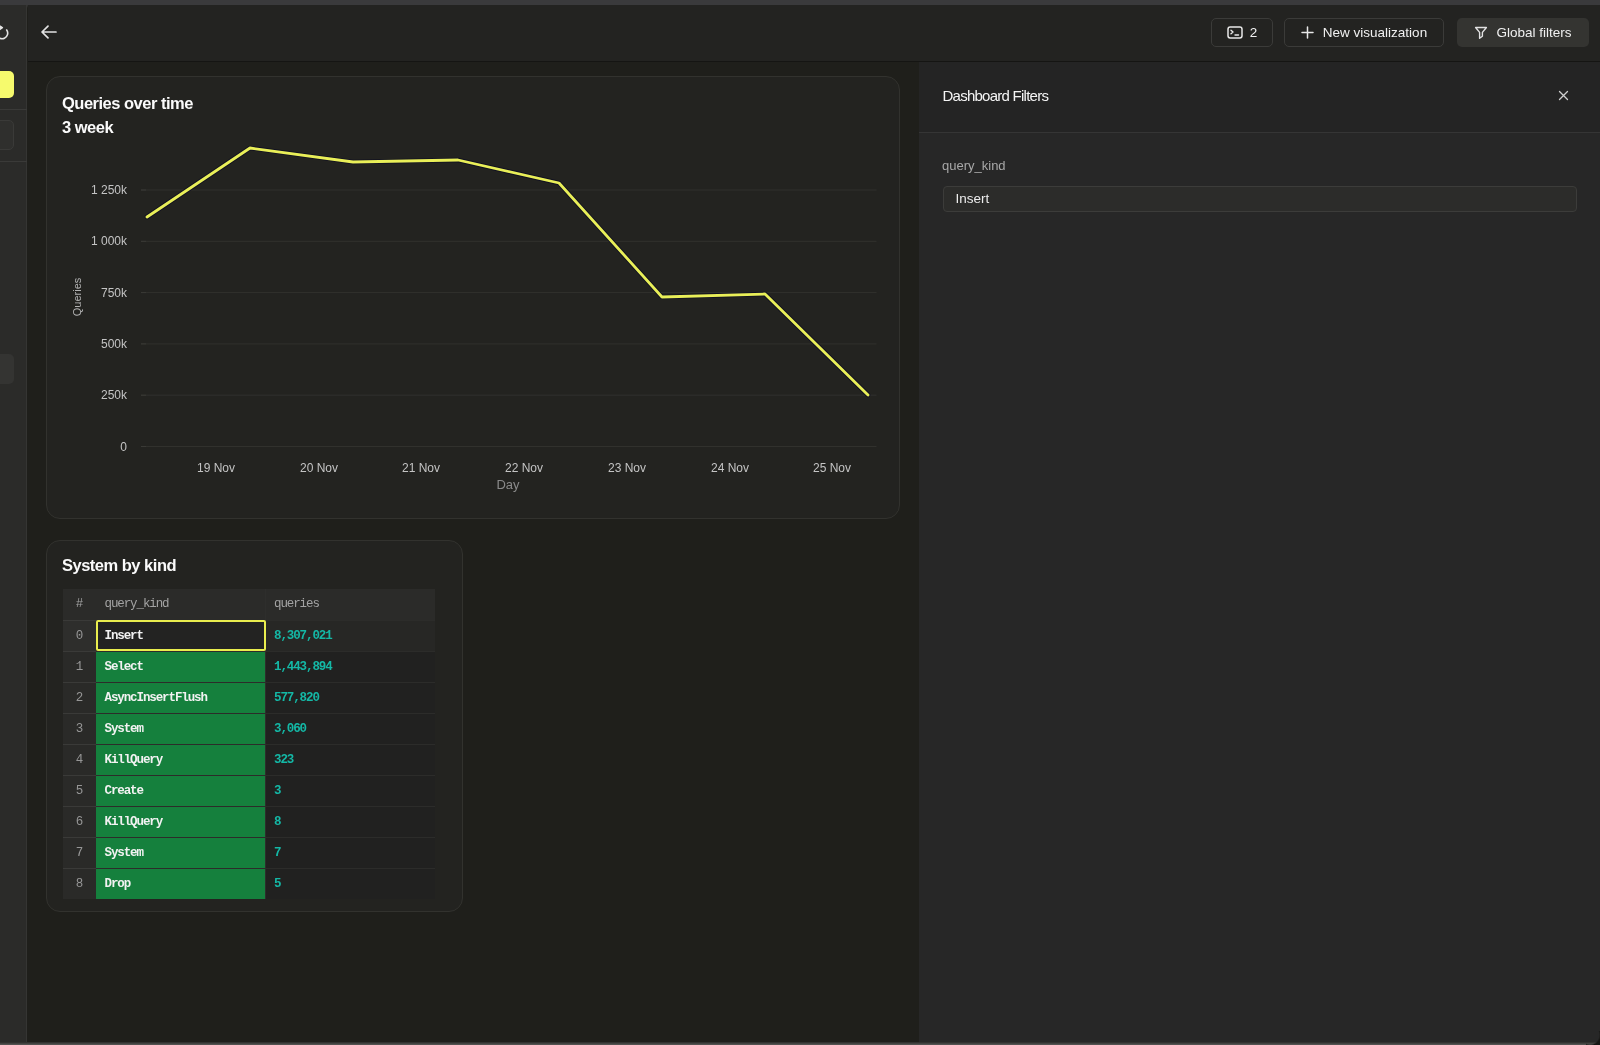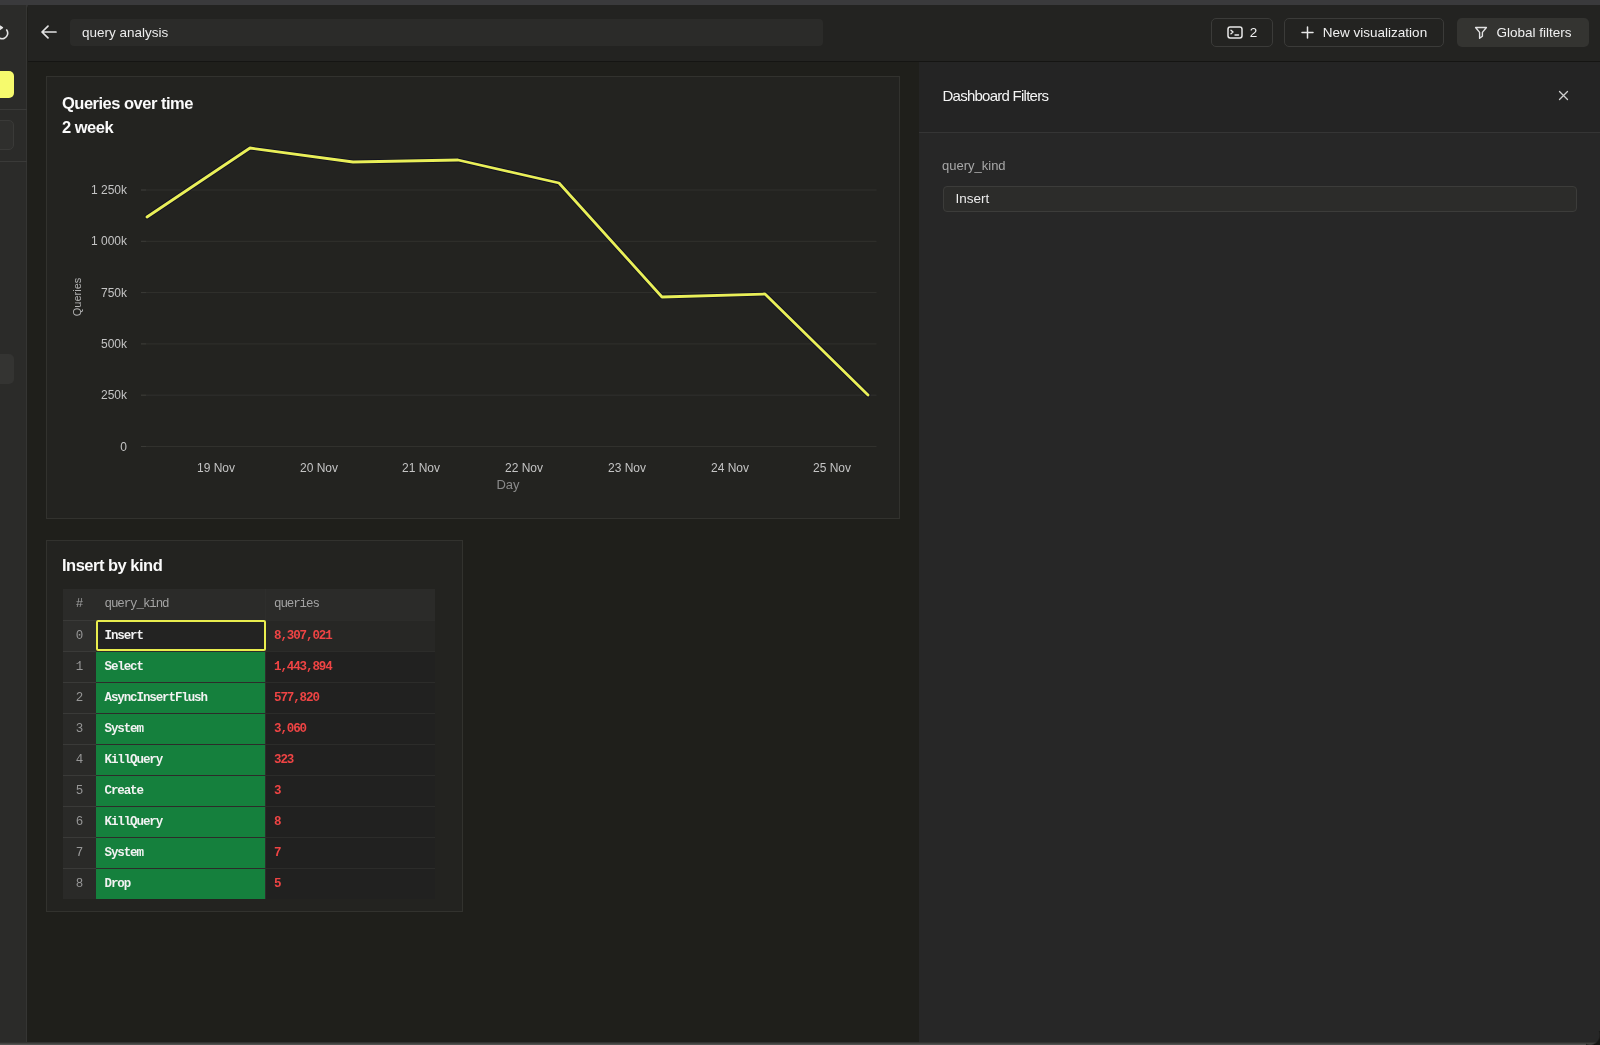--- a/index.html
+++ b/index.html
@@ -26,33 +26,33 @@
     border-bottom:1px solid #151513; }
   #searchbox { left:42px; top:14px; width:753px; height:27px; background:#2b2b29;
     border-radius:4px; color:#ececec; font-size:13.5px; line-height:27px; padding-left:12px; }
   .tbtn { top:13px; height:29px; border-radius:5px; color:#f0f0f0; font-size:13.5px;
     display:flex; align-items:center; justify-content:center; }
   #btn-comment { left:1183px; width:62px; border:1px solid #3b3b39; }
   #btn-newviz  { left:1256px; width:160px; border:1px solid #3b3b39; }
   #btn-global  { left:1429px; width:132px; background:#343431; }
 
   
-  .card { background:#232320; border:1px solid #32322e; border-radius:0; }
+  .card { background:#232320; border:1px solid #32322e; border-radius:14px; }
   #card-chart { left:46px; top:76px; width:854px; height:443px; }
   #card-table { left:46px; top:540px; width:417px; height:372px; }
   .cardtitle { font-size:16.5px; font-weight:bold; color:#fafafa; letter-spacing:-0.5px; line-height:1; }
 
   
   #qtable { left:15.5px; top:47.5px; width:372px; height:310px; font-family:"Liberation Mono", monospace; font-size:12.5px; letter-spacing:-1.1px; }
   .trow { left:0; width:372px; height:31px; }
   .c0 { left:0; top:0; width:33px; height:31px; background:#2a2a28; color:#969696;
     text-align:center; line-height:31px; border-top:1px solid #3a3a38; }
   .c1 { left:33px; top:0; width:169.5px; height:31px; background:#15803d; color:#f2f2f2;
     font-weight:bold; line-height:31px; padding-left:9px; border-top:1px solid #2c2c2a; }
-  .c2 { left:202.5px; top:0; width:169.5px; height:31px; background:#212120; color:#ef4444;
+  .c2 { left:202.5px; top:0; width:169.5px; height:31px; background:#212120; color:#14b8a6;
     font-weight:bold; line-height:31px; padding-left:8px; border-top:1px solid #2c2c2a;
     border-left:1px solid #2e2e2c; }
   .hdr .c0 { color:#a3a3a3; background:#2b2b29; border-top:none; font-weight:normal; }
   .hdr .c1 { color:#a3a3a3; background:#2b2b29; border-top:none; font-weight:normal; }
   .hdr .c2 { color:#a3a3a3; background:#2b2b29; border-top:none; font-weight:normal; }
   #selcell { left:33px; top:0px; width:170px; height:31px; border:2px solid #e9ed4e;
     border-radius:2px; }
 
   
   #rpanel { left:919px; top:62px; width:681px; height:983px; background:#272727; }
@@ -78,21 +78,20 @@
   <div class="abs sbline" style="top:104px;"></div>
   <div class="abs" id="sbitem2"></div>
   <div class="abs sbline" style="top:156px;"></div>
   <div class="abs" id="sbitem3"></div>
 </div>
 
 <div class="abs" id="topbar">
   <svg class="abs" style="left:12px; top:19px;" width="18" height="16" viewBox="0 0 18 16">
     <path d="M 16 8 L 2.5 8 M 8 2.2 L 2 8 L 8 13.8" fill="none" stroke="#e2e2e2" stroke-width="1.7" stroke-linecap="round" stroke-linejoin="round"></path>
   </svg>
-  <div class="abs" id="searchbox">query analysis</div>
 
   <div class="abs tbtn" id="btn-comment">
     <svg width="16" height="13" viewBox="0 0 16 13" style="margin-right:7px;">
       <rect x="1" y="1" width="14" height="11" rx="2.2" fill="none" stroke="#e8e8e8" stroke-width="1.5"></rect>
       <path d="M 4 4.2 L 6 6 L 4 7.8" fill="none" stroke="#e8e8e8" stroke-width="1.4" stroke-linecap="round" stroke-linejoin="round"></path>
       <path d="M 8 9 L 11.5 9" stroke="#e8e8e8" stroke-width="1.4" stroke-linecap="round"></path>
     </svg>
     <span>2</span>
   </div>
 
@@ -106,21 +105,21 @@
   <div class="abs tbtn" id="btn-global">
     <svg width="14" height="14" viewBox="0 0 14 14" style="margin-right:8px;">
       <path d="M 1.6 1.5 L 12.4 1.5 L 8.4 6.4 L 8.4 10.2 L 5.6 12.3 L 5.6 6.4 Z" fill="none" stroke="#e2e2e2" stroke-width="1.4" stroke-linejoin="round"></path>
     </svg>
     <span>Global filters</span>
   </div>
 </div>
 
 <div class="abs card" id="card-chart">
   <div class="abs cardtitle" style="left:15px; top:18px;">Queries over time</div>
-  <div class="abs cardtitle" style="left:15px; top:42px;">2 week</div>
+  <div class="abs cardtitle" style="left:15px; top:42px;">3 week</div>
   <svg class="abs" style="left:0; top:0;" width="852" height="441" viewBox="0 0 852 441">
     <g stroke="#31312d" stroke-width="1">
       <line x1="94" y1="113" x2="829.5" y2="113"></line>
       <line x1="94" y1="164.3" x2="829.5" y2="164.3"></line>
       <line x1="94" y1="215.6" x2="829.5" y2="215.6"></line>
       <line x1="94" y1="266.9" x2="829.5" y2="266.9"></line>
       <line x1="94" y1="318.2" x2="829.5" y2="318.2"></line>
       <line x1="94" y1="369.5" x2="829.5" y2="369.5"></line>
     </g>
     <g stroke="#3a3a36" stroke-width="1">
@@ -149,21 +148,21 @@
       <text x="785" y="395">25 Nov</text>
     </g>
     <text x="461" y="412" font-family="Liberation Sans, sans-serif" font-size="13" fill="#8a8a8a" text-anchor="middle">Day</text>
     <text x="33" y="219" font-family="Liberation Sans, sans-serif" font-size="11" fill="#b2b2b2" text-anchor="middle" transform="rotate(-90 34 219)">Queries</text>
     <polyline points="100,140 203,71 306,85 411,83 512,106 615,220 718,217 821,318" fill="none" stroke="#0e0e20" stroke-width="4.6" stroke-linejoin="round" stroke-linecap="round" opacity="0.9"></polyline>
     <polyline points="100,140 203,71 306,85 411,83 512,106 615,220 718,217 821,318" fill="none" stroke="#e9ef58" stroke-width="2.8" stroke-linejoin="round" stroke-linecap="round"></polyline>
   </svg>
 </div>
 
 <div class="abs card" id="card-table">
-  <div class="abs cardtitle" style="left:15px; top:16px;">Insert by kind</div>
+  <div class="abs cardtitle" style="left:15px; top:16px;">System by kind</div>
   <div class="abs" id="qtable">
     <div class="abs trow hdr" style="top:0;">
       <div class="abs c0">#</div>
         <div class="abs c1">query_kind</div>
         <div class="abs c2">queries</div>
     </div>
     <div class="abs trow" style="top:31px;">
       <div class="abs c0" style="background:#2e2e2c;">0</div>
       <div class="abs c1" style="background:#232322;">Insert</div>
       <div class="abs c2" style="background:#272725;">8,307,021</div>

